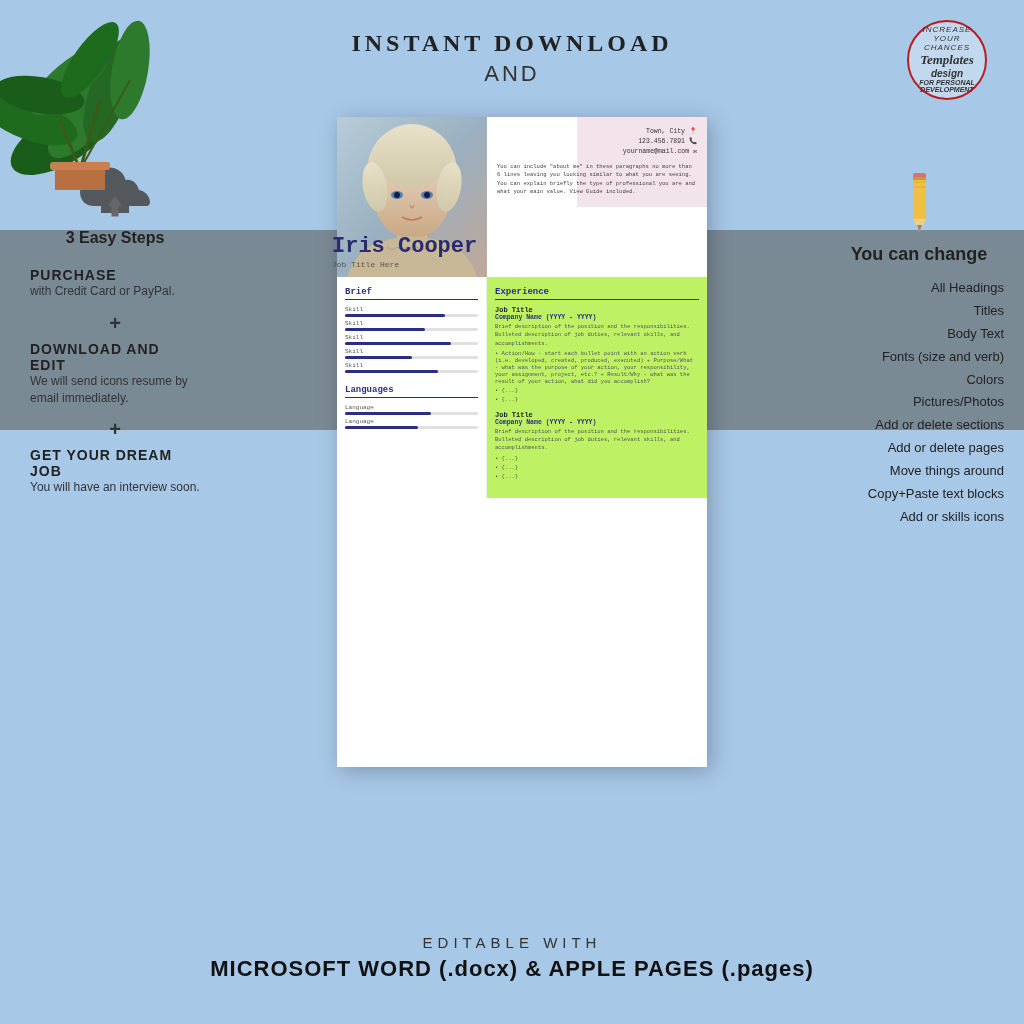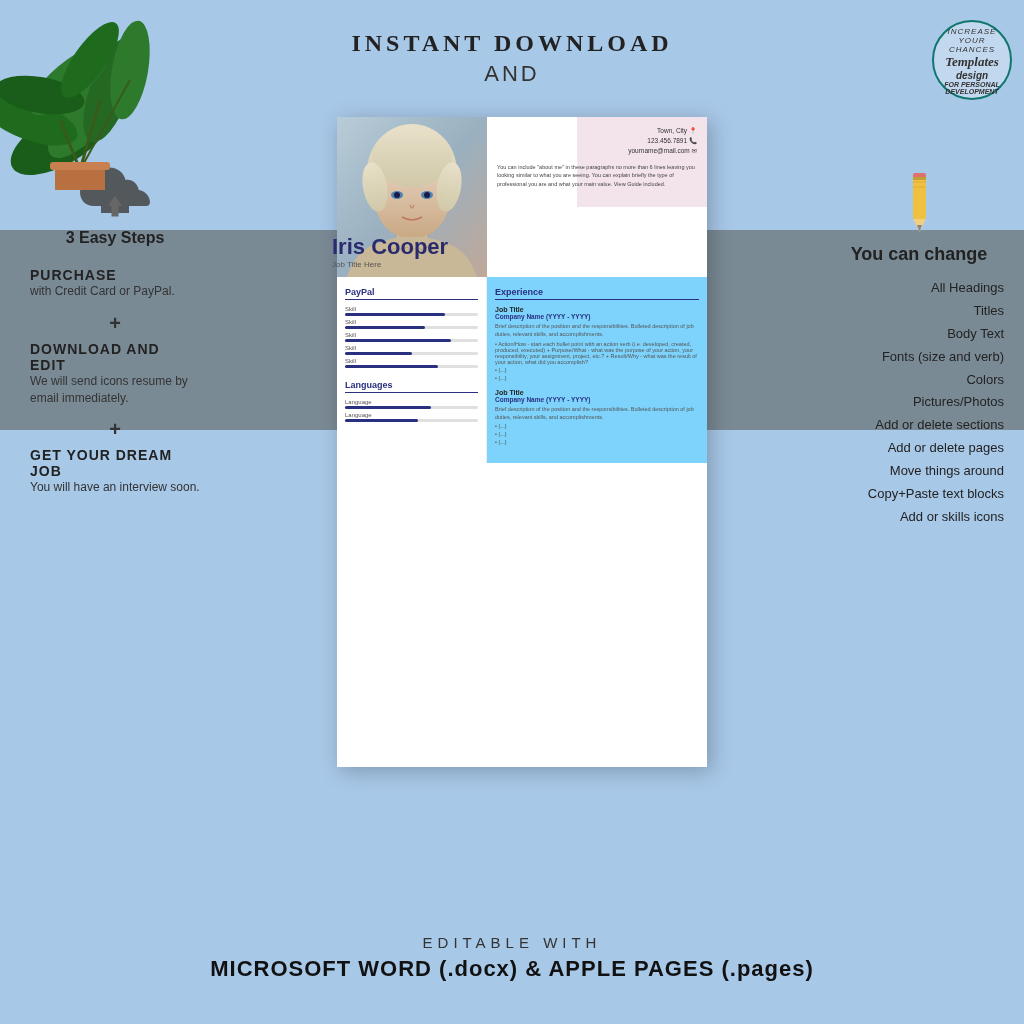--- a/index.html
+++ b/index.html
@@ -37,27 +37,27 @@
       font-size: 32px;
       font-weight: 900;
       letter-spacing: 4px;
       color: #222;
     }
 
     
     .brand-logo {
       position: absolute;
       top: 20px;
-      right: 12px;
+      right: 37px;
       width: 80px;
       height: 80px;
       border-radius: 50%;
-      border: 2px solid #0f766e;
+      border: 2px solid #b91c1c;
       display: flex;
-      align-items: flex-start;
+      align-items: flex-end;
       justify-content: center;
       text-align: center;
       font-size: 9px;
       color: #333;
       z-index: 10;
       font-style: italic;
       font-weight: bold;
       padding: 5px;
       background: rgba(255,255,255,0.3);
     }
@@ -118,20 +118,21 @@
       padding-top: 20px;
     }
 
     .resume-paper {
       width: 370px;
       min-height: 650px;
       background: white;
       box-shadow: 4px 4px 20px rgba(0,0,0,0.25);
       position: relative;
       font-size: 7px;
+      font-family: Liberation Mono, monospace;
     }
 
     
     .resume-top {
       display: flex;
       height: 160px;
       position: relative;
     }
     .resume-photo {
       width: 150px;
@@ -177,21 +178,21 @@
       margin-top: 0;
     }
     .resume-left-col {
       width: 150px;
       padding: 10px 8px;
       border-right: 1px solid #eee;
     }
     .resume-right-col {
       flex: 1;
       padding: 10px 8px;
-      background: #7dd3fc;
+      background: #bef264;
     }
 
     .resume-section-title {
       font-size: 9px;
       font-weight: 800;
       color: #2a3080;
       margin-bottom: 6px;
       border-bottom: 1px solid #2a3080;
       padding-bottom: 2px;
     }
@@ -452,21 +453,21 @@
           </div>
         </div>
       </div>
 
       <div class="resume-body">
 
         <div class="resume-left-col">
 
 
           <div style="margin-bottom:12px;">
-            <div class="resume-section-title">PayPal</div>
+            <div class="resume-section-title">Brief</div>
             <div id="skills-bars">
                 <div class="skill-bar-container">
       <div class="skill-label">Skill</div>
       <div class="skill-bar-bg">
         <div class="skill-bar-fill" style="width:75%"></div>
       </div>
     </div>
                 <div class="skill-bar-container">
       <div class="skill-label">Skill</div>
       <div class="skill-bar-bg">

